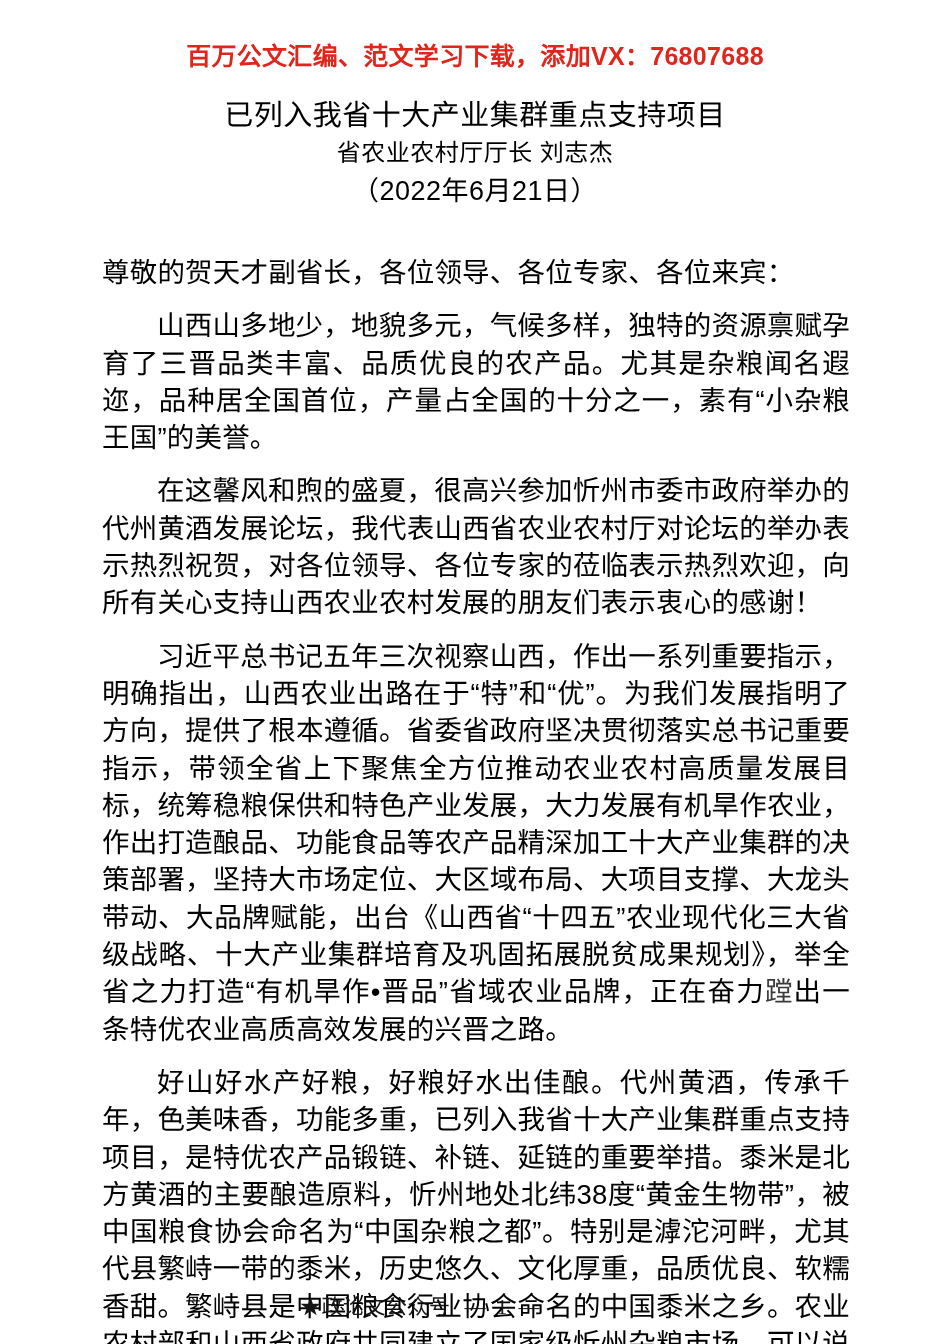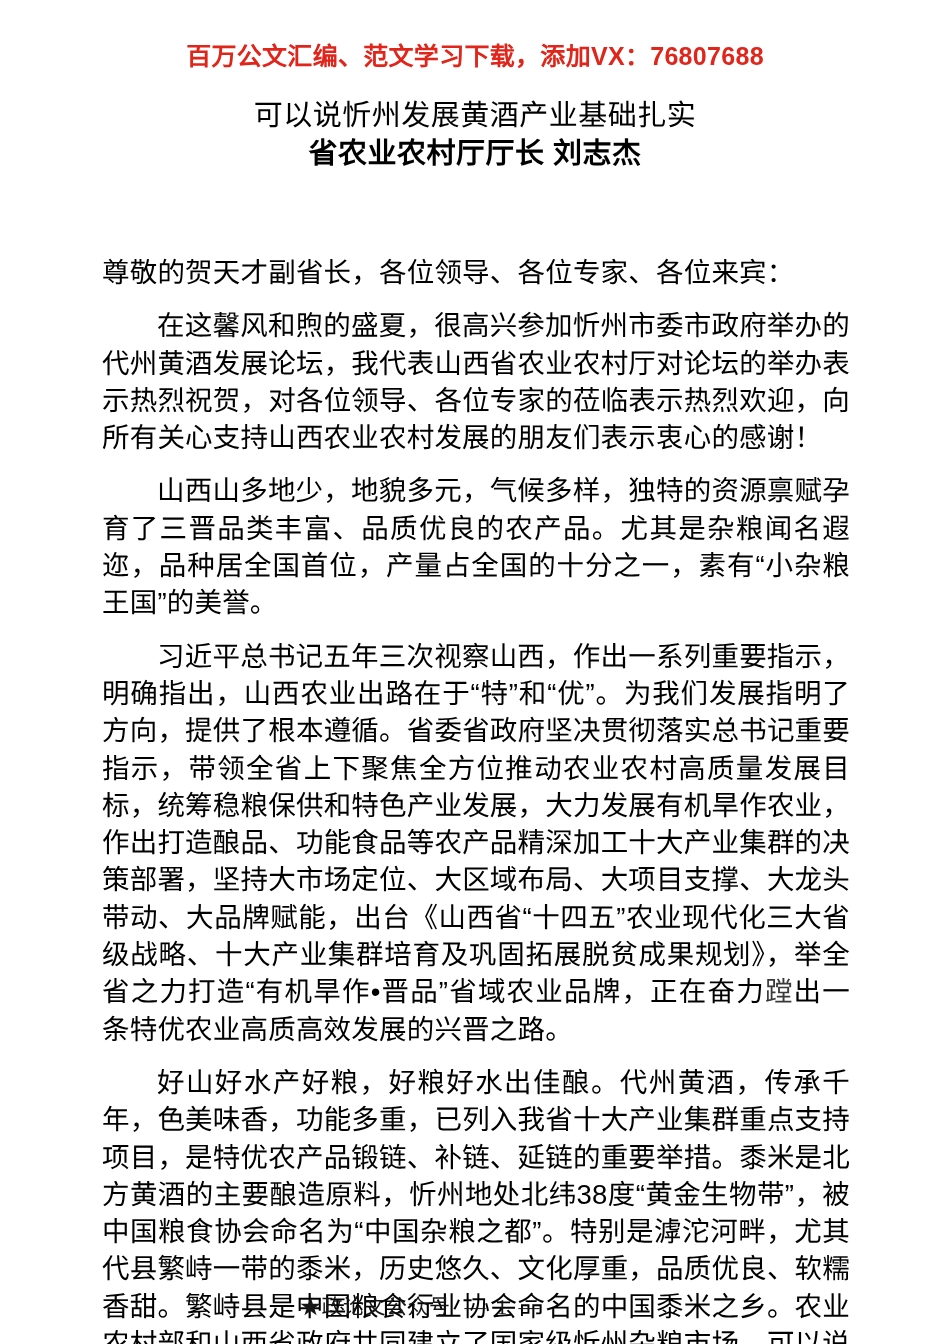--- a/index.html
+++ b/index.html
@@ -50,23 +50,23 @@
     text-align: center;
   }
   .doc-title {
     font-size: 29px;
     line-height: 38px;
     font-weight: 400;
     letter-spacing: 0.5px;
     white-space: nowrap;
   }
   .doc-subtitle {
-    font-size: 29px;
+    font-size: 24px;
     line-height: 38px;
-    font-weight: 700;
+    font-weight: 400;
     letter-spacing: 0.5px;
     white-space: nowrap;
   }
   .doc-date {
     font-size: 27px;
     line-height: 38px;
     font-weight: 400;
     letter-spacing: 0.5px;
     white-space: nowrap;
   }
@@ -128,28 +128,29 @@
   }
 </style>
 </head>
 <body>
 
 <div class="page">
 
   <div class="promo-banner">百万公文汇编、范文学习下载，添加VX：76807688</div>
 
   <div class="title-block">
-    <div class="doc-title">可以说忻州发展黄酒产业基础扎实</div>
+    <div class="doc-title">已列入我省十大产业集群重点支持项目</div>
     <div class="doc-subtitle">省农业农村厅厅长  刘志杰</div>
+    <div class="doc-date">（2022年6月21日）</div>
   </div>
 
   <div class="body-text">
     <p class="flush">尊敬的贺天才副省长，各位领导、各位专家、各位来宾：</p>
+    <p class="indent">山西山多地少，地貌多元，气候多样，独特的资源禀赋孕育了三晋品类丰富、品质优良的农产品。尤其是杂粮闻名遐迩，品种居全国首位，产量占全国的十分之一，素有“小杂粮王国”的美誉。</p>
     <p class="indent">在这馨风和煦的盛夏，很高兴参加忻州市委市政府举办的代州黄酒发展论坛，我代表山西省农业农村厅对论坛的举办表示热烈祝贺，对各位领导、各位专家的莅临表示热烈欢迎，向所有关心支持山西农业农村发展的朋友们表示衷心的感谢！</p>
-    <p class="indent">山西山多地少，地貌多元，气候多样，独特的资源禀赋孕育了三晋品类丰富、品质优良的农产品。尤其是杂粮闻名遐迩，品种居全国首位，产量占全国的十分之一，素有“小杂粮王国”的美誉。</p>
     <p class="indent"><span>习近平总书记五年三次视察山西，作出一系列重要指示，明确指出，山西农业出路在于“特”和“优”。为我们发展指明了方向，提供了根本遵循。省委省政府坚决贯彻落实总书记重要指示，带领全省上下聚焦全方位推动农业农村高质量发展目标，统筹稳粮保供和特色产业发展，大力发展有机旱作农业，作出打造酿品、功能食品等农产品精深加工十大产业集群的决策部署，坚持大市场定位、大区域布局、大项目支撑、大龙头带动、大品牌赋能，出台《山西省“十四五”农业现代化三大省级战略、十大产业集群培育及巩固拓展脱贫成果规划》，举全省之力打造“有机旱作•晋品”省域农业品牌，正在奋力</span><span class="alt-glyph">蹚</span><span>出一条特优农业高质高效发展的兴晋之路。</span></p>
     <p class="indent">好山好水产好粮，好粮好水出佳酿。代州黄酒，传承千年，色美味香，功能多重，已列入我省十大产业集群重点支持项目，是特优农产品锻链、补链、延链的重要举措。黍米是北方黄酒的主要酿造原料，忻州地处北纬38度“黄金生物带”，被中国粮食协会命名为“中国杂粮之都”。特别是滹沱河畔，尤其代县繁峙一带的黍米，历史悠久、文化厚重，品质优良、软糯香甜。繁峙县是中国粮食行业协会命名的中国黍米之乡。农业农村部和山西省政府共同建立了国家级忻州杂粮市场。可以说忻州发展黄酒产业基础扎实、条件独特，文化传承久远、市场前景广阔。</p>
 
   </div>
 
   <div class="footer">
     <span class="footer-inner">
       <span class="footer-brand">★政论文公众号</span><span class="footer-page">— 1 —</span>
     </span>
   </div>

